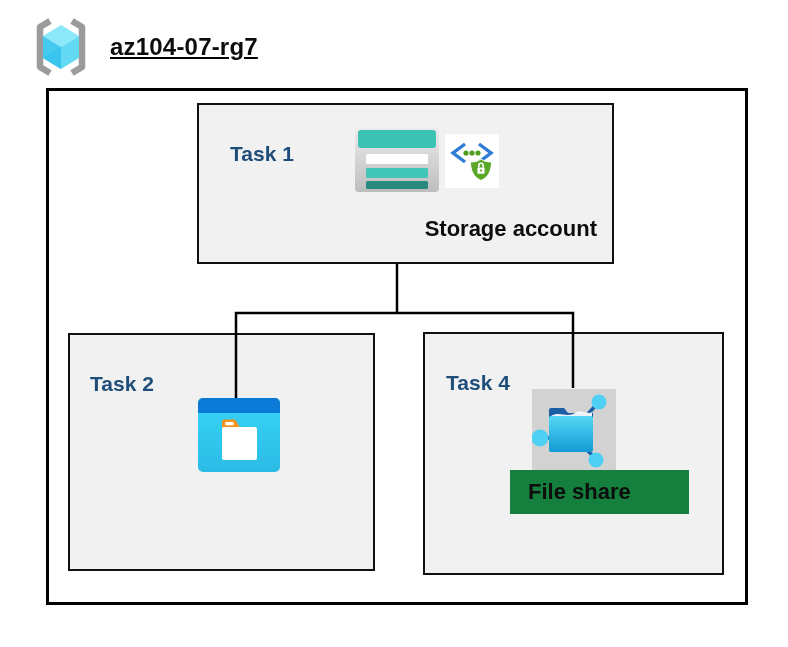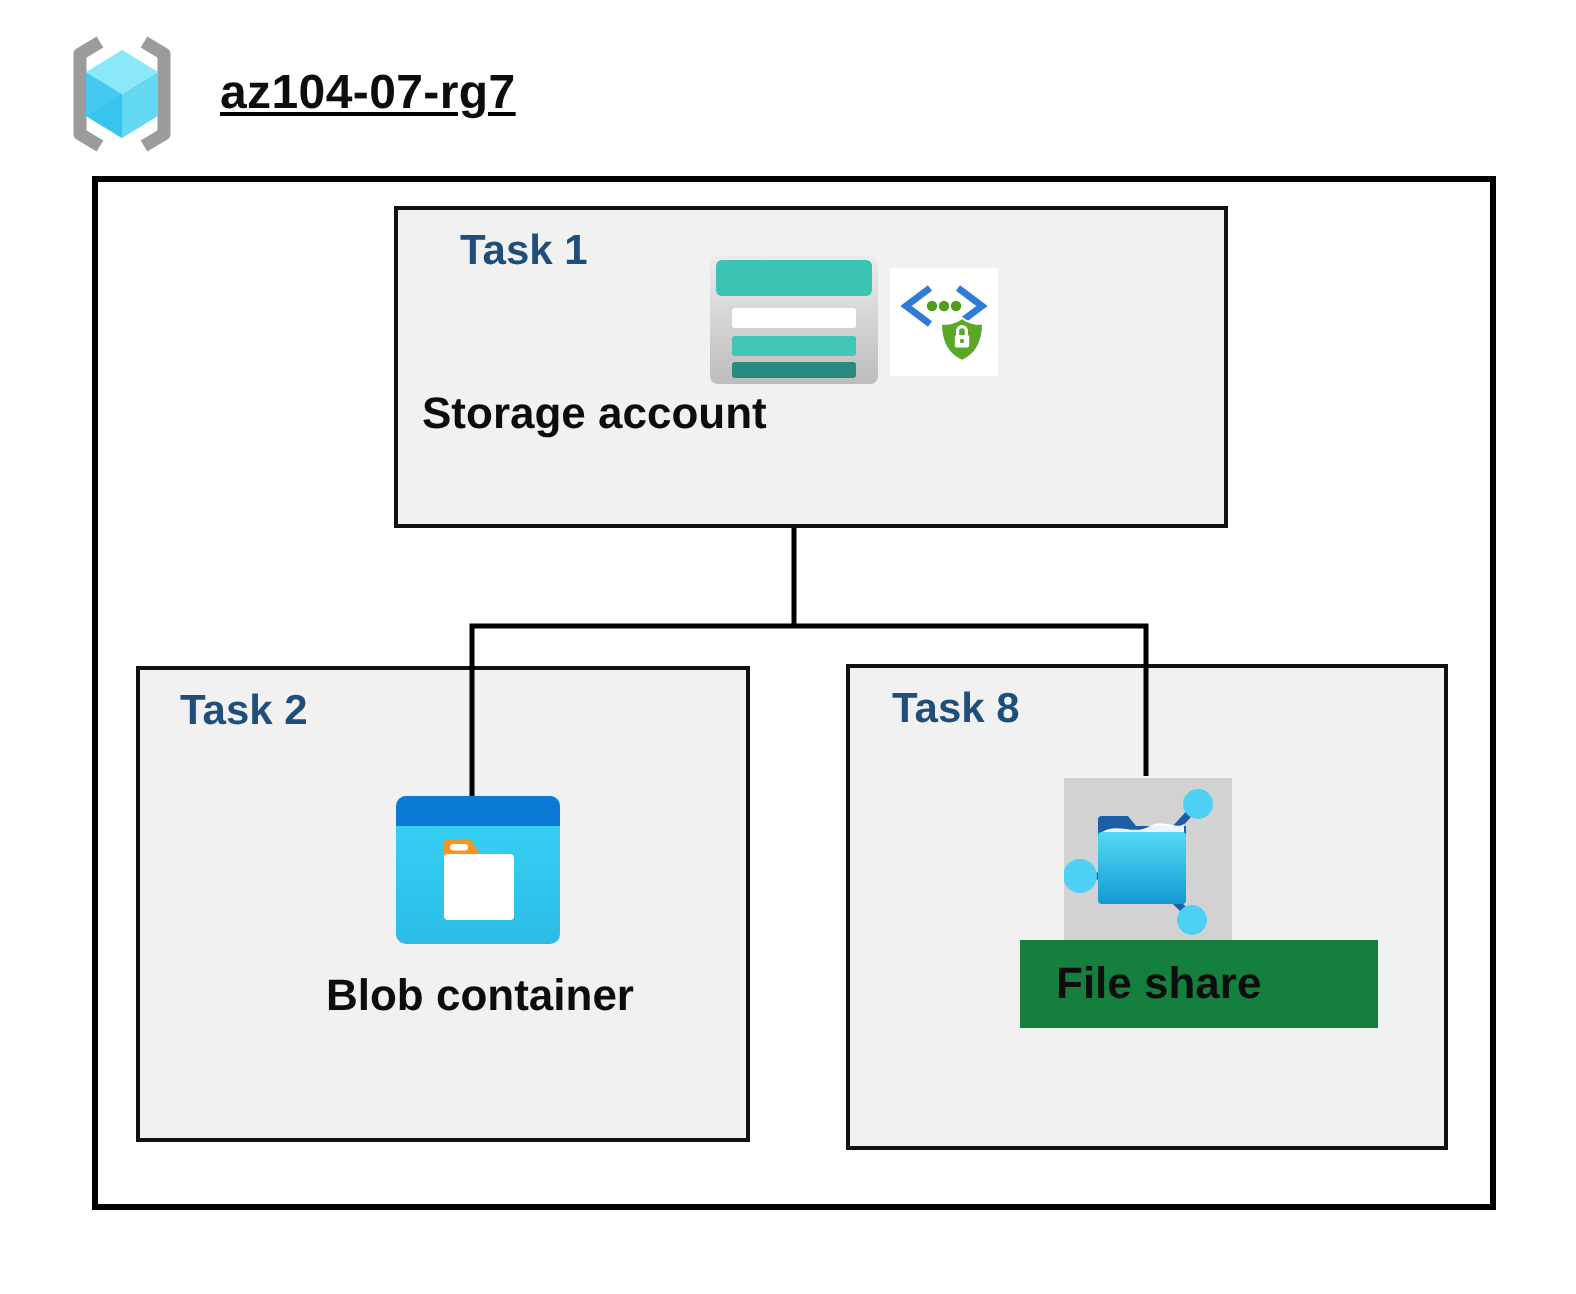--- a/index.html
+++ b/index.html
@@ -16,29 +16,29 @@
     border:3px solid #000; box-sizing:border-box; background:#fff;
   }
   
   .task-box {
     position:absolute; background:#f1f1f1; border:2.5px solid #111;
     box-sizing:border-box;
   }
   .box-task1 { left:197px; top:103px; width:417px; height:161px; }
   .box-task2 { left:68px;  top:333px; width:307px; height:238px; }
   .box-task3 { left:423px; top:332px; width:301px; height:243px; }
-  .task-label { position:absolute; font-size:21px; font-weight:700; color:#1e4e79; }
+  .task-label { position:absolute; font-size:21px; font-weight:700; color:#1e4e79;margin-top:28px; }
   .box-task1 .task-label { left:31px; top:9px; }
   .box-task2 .task-label { left:20px; top:9px; }
   .box-task3 .task-label { left:21px; top:9px; }
   .item-label { position:absolute; font-size:22px; font-weight:700; color:#0d0d0d; white-space:nowrap; }
   
   .t1-storage-icon { position:absolute; left:156px; top:23px; width:84px; height:64px; }
   .t1-policy-icon  { position:absolute; left:246px; top:29px; width:54px; height:54px; background:#fff; }
-  .t1-item { top:89px; left:0; width:398px; text-align:left;padding-left:12px; }
+  .t1-item { top:111px; left:0; width:398px; text-align:right; }
   
   .t2-blob-icon { position:absolute; left:128px; top:63px; width:82px; height:74px; }
   .t2-item { top:150px; left:0; width:340px; text-align:center; }
   
   .t3-share-icon { position:absolute; left:107px; top:55px; width:84px; height:81px; }
   .t3-item-bg {
     position:absolute; left:85px; top:136px; width:179px; height:44px;
     background:#15803d; display:flex; align-items:center;
   }
   .t3-item-bg .item-label { position:static; padding-left:18px; }
@@ -102,25 +102,24 @@
           <stop offset="0" stop-color="#38d4f6"></stop>
             <stop offset="1" stop-color="#2bbce6"></stop>
         </linearGradient>
       </defs>
       <rect x="0" y="0" width="82" height="74" rx="5" fill="url(#gCyan)"></rect>
       <path d="M0 5 a5 5 0 0 1 5 -5 h72 a5 5 0 0 1 5 5 v10 h-82 Z" fill="#0b79d6"></path>
       <path d="M24 30 L24 23.5 Q24 21.5 26 21.5 L37 21.5 L42.5 30 Z" fill="#f7941d"></path>
       <rect x="27" y="24" width="9" height="3.2" rx="1.6" fill="#ffffff"></rect>
       <rect x="24" y="29" width="35" height="33" rx="2" fill="#ffffff"></rect>
     </svg>
-    <div class="item-label t2-item">Blob container</div>
   </div>
 
   <div class="task-box box-task3">
-    <span class="task-label">Task 8</span>
+    <span class="task-label">Task 4</span>
     <svg class="t3-share-icon" viewBox="0 0 84 81">
       <defs>
         <linearGradient id="gShare" x1="0" y1="0" x2="0" y2="1">
           <stop offset="0" stop-color="#55d8f5"></stop>
             <stop offset="1" stop-color="#119ad3"></stop>
         </linearGradient>
       </defs>
       <rect x="0" y="0" width="84" height="81" fill="#d2d2d2"></rect>
       <line x1="56" y1="25" x2="66" y2="14" stroke="#1b5ea6" stroke-width="3.6"></line>
       <line x1="20" y1="49" x2="9" y2="49" stroke="#1b5ea6" stroke-width="3.6"></line>

